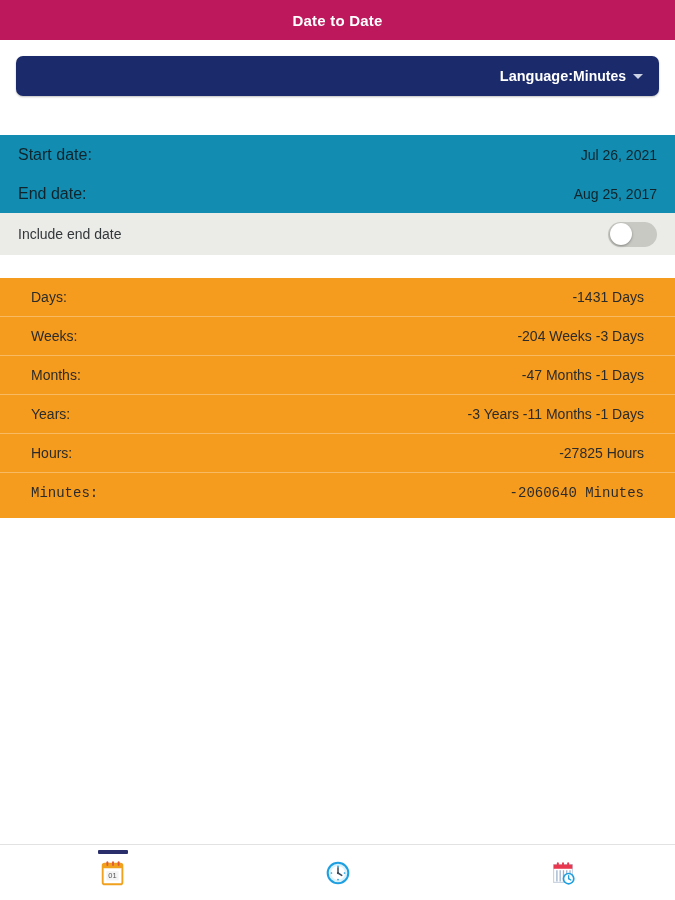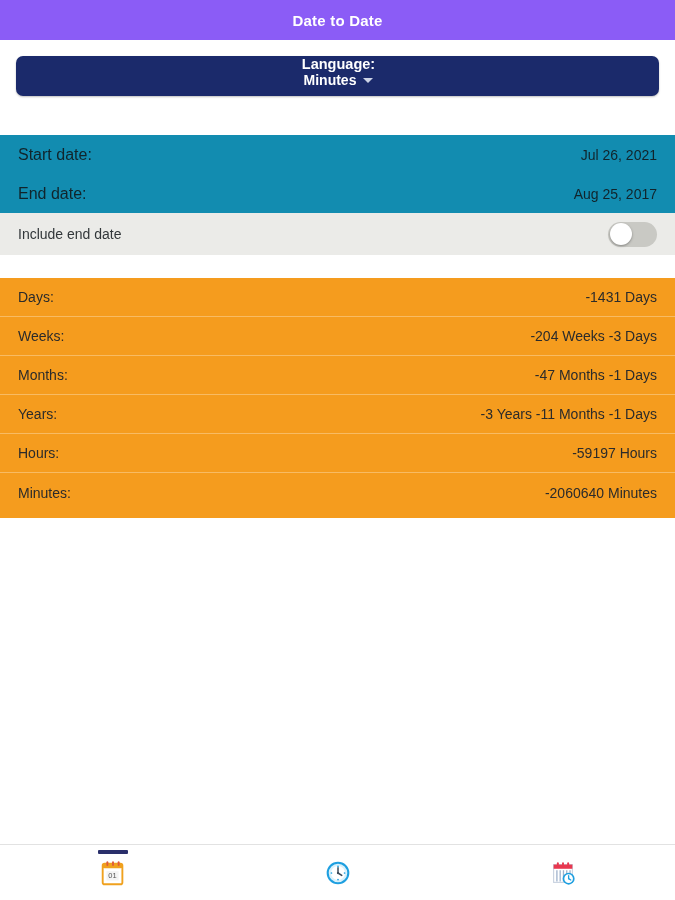--- a/index.html
+++ b/index.html
@@ -17,21 +17,21 @@
     width: 675px;
     height: 900px;
     background: #ffffff;
     display: flex;
     flex-direction: column;
   }
 
   
   .titlebar {
     height: 40px;
-    background: #8b5cf6;
+    background: #be185d;
     display: flex;
     align-items: center;
     justify-content: center;
     flex: 0 0 auto;
   }
   .titlebar-text {
     color: #ffffff;
     font-size: 15px;
     font-weight: bold;
     letter-spacing: 0.2px;
@@ -42,24 +42,23 @@
     flex: 0 0 auto;
     padding: 16px 16px 14px 16px;
     background: #ffffff;
   }
   .language-card {
     background: #1b2a6b;
     border-radius: 7px;
     height: 40px;
     display: flex;
     align-items: center;
-    justify-content: flex-start;
+    justify-content: flex-end;
     padding: 0 16px 0 18px;
     box-shadow: 0 1px 2px rgba(0,0,0,0.25);
-    flex-direction: column;
   }
   .language-label {
     color: #ffffff;
     font-size: 14.5px;
     font-weight: bold;
   }
   .language-value-group {
     display: flex;
     align-items: center;
     gap: 7px;
@@ -141,24 +140,24 @@
   .results-card {
     flex: 0 0 auto;
     background: #f59c1e;
     padding-bottom: 6px;
   }
   .result-row {
     height: 39px;
     display: flex;
     align-items: center;
     justify-content: space-between;
-    padding: 0 18px;
+    padding: 0 31px;
     border-bottom: 1px solid #f8bb63;
   }
-  .result-row:last-child { border-bottom: none; }
+  .result-row:last-child { border-bottom: none; font-family: Liberation Mono, monospace; }
   .result-label { color: #2b2b2b; font-size: 14px; }
   .result-value { color: #2b2b2b; font-size: 14px; }
 
   
   .filler { flex: 1 1 auto; background: #ffffff; }
 
   
   .bottom-nav {
     flex: 0 0 auto;
     height: 56px;
@@ -239,21 +238,21 @@
     <div class="result-row">
       <span class="result-label">Months:</span>
       <span class="result-value">-47 Months -1 Days</span>
     </div>
     <div class="result-row">
       <span class="result-label">Years:</span>
       <span class="result-value">-3 Years -11 Months -1 Days</span>
     </div>
     <div class="result-row">
       <span class="result-label">Hours:</span>
-      <span class="result-value">-59197 Hours</span>
+      <span class="result-value">-27825 Hours</span>
     </div>
     <div class="result-row">
       <span class="result-label">Minutes:</span>
       <span class="result-value">-2060640 Minutes</span>
     </div>
   </div>
 
   <div class="filler"></div>
 
   <div class="bottom-nav">

